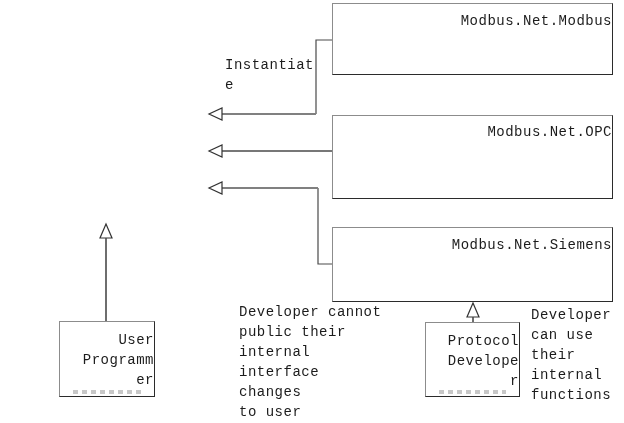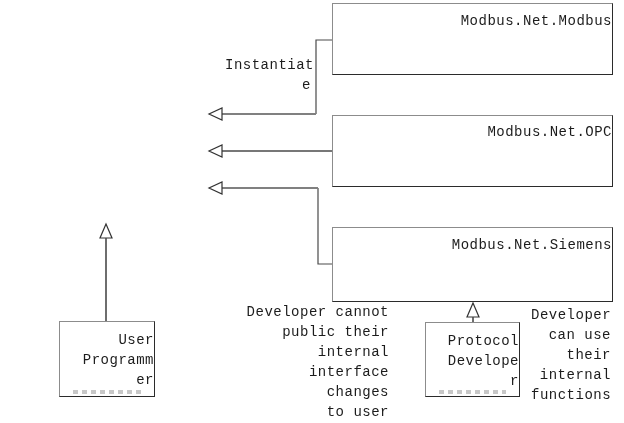--- a/index.html
+++ b/index.html
@@ -10,21 +10,21 @@
   }
   #wires{position:absolute;left:0;top:0;width:624px;height:423px;z-index:1;}
   .box{
     position:absolute;z-index:2;background:transparent;box-sizing:border-box;
     border:1px solid #8c8c8c;border-right-color:#2b2b2b;border-bottom-color:#2b2b2b;
   }
   .box .box-title{
     width:100%;text-align:right;white-space:pre-line;letter-spacing:0.5px;
   }
   .note{
-    position:absolute;z-index:2;text-align:right;white-space:pre-line;letter-spacing:0.5px;
+    position:absolute;z-index:2;text-align:left;white-space:pre-line;letter-spacing:0.5px;
   }
   .clip-artifact{
     position:absolute;left:14%;right:14%;bottom:2px;height:4px;opacity:.55;
     background:repeating-linear-gradient(90deg,#9a9a9a 0 5px,transparent 5px 9px);
   }
 </style>
 </head>
 <body>
 
 <div id="stage">
@@ -47,21 +47,21 @@
 
     <polygon points="473,303 467,317 479,317" fill="#ffffff" stroke="#333333" stroke-width="1.2"></polygon>
     <line x1="473" y1="317" x2="473" y2="322" stroke="#4a4a4a" stroke-width="1.6"></line>
   </svg>
 
 
   <div class="box" style="left:332px;top:3px;width:281px;height:72px;">
     <div class="box-title" style="margin-top:7px;">Modbus.Net.Modbus</div>
   </div>
 
-  <div class="box" style="left:332px;top:115px;width:281px;height:72px;">
+  <div class="box" style="left:332px;top:115px;width:281px;height:84px;">
     <div class="box-title" style="margin-top:6px;">Modbus.Net.OPC</div>
   </div>
 
   <div class="box" style="left:332px;top:227px;width:281px;height:75px;">
     <div class="box-title" style="margin-top:7px;">Modbus.Net.Siemens</div>
   </div>
 
   <div class="box" style="left:59px;top:321px;width:96px;height:76px;">
     <div class="box-title" style="margin-top:8px;">User
 Programm

